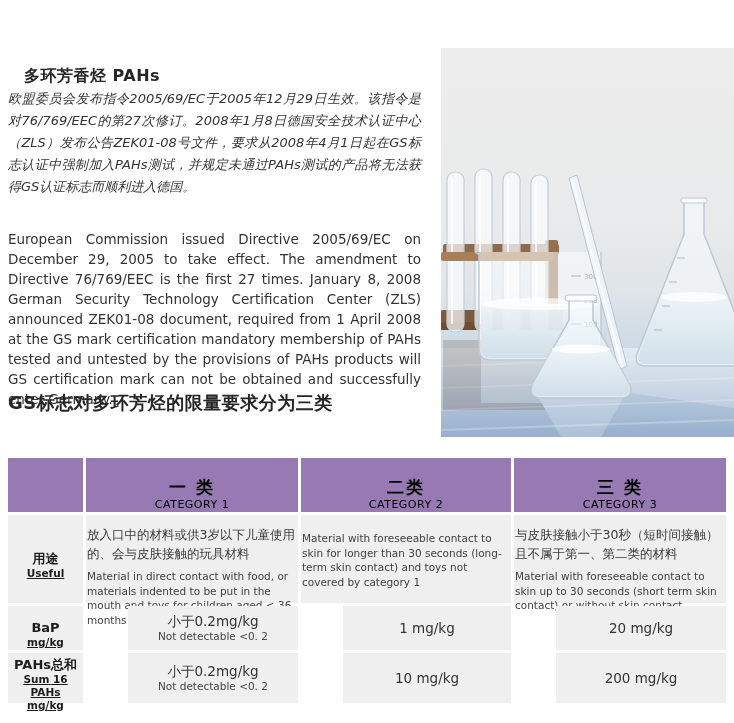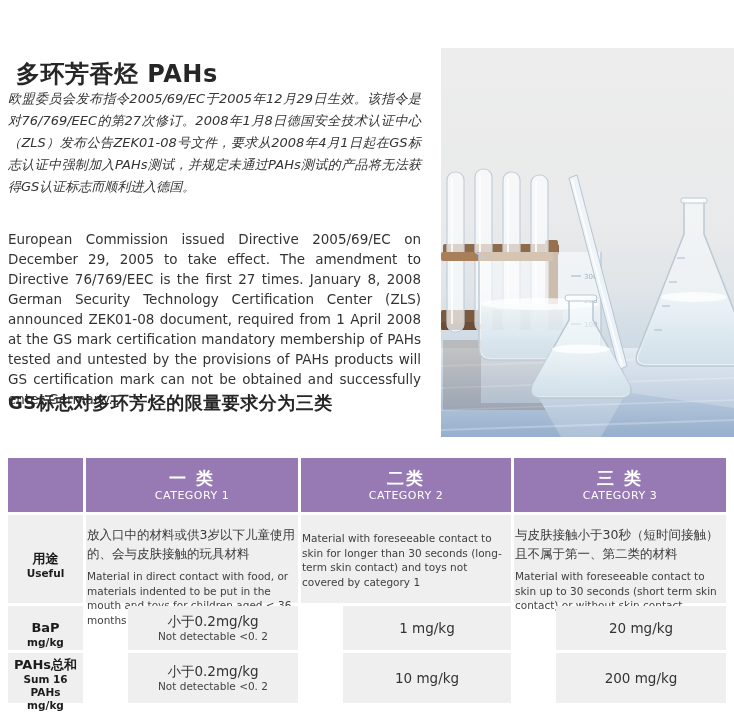--- a/index.html
+++ b/index.html
@@ -4,22 +4,22 @@
 <style>
   html,body{margin:0;padding:0;}
   body{
     width:734px;height:723px;position:relative;overflow:hidden;
     background:#ffffff;color:#333;
     font-family:"DejaVu Sans","Liberation Sans",sans-serif;
     -webkit-font-smoothing:antialiased;
   }
   .page{position:absolute;inset:0;}
   .title{
-    position:absolute;top:50px;left:8px;margin:8px;
-    font-size:24px;font-weight:bold;color:#262626;letter-spacing:.5px;
+    position:absolute;top:50px;left:8px;margin:16px;
+    font-size:16px;font-weight:bold;color:#262626;letter-spacing:.5px;
   }
   .para{position:absolute;left:8px;width:413px;margin:0;text-align:justify;color:#333;}
   .para.cn{top:88px;font-size:13px;line-height:22px;font-style:italic;}
   .para.en{top:229px;font-size:13.5px;line-height:20px;}
   .photo{
     position:absolute;left:441px;top:48px;width:293px;height:389px;overflow:hidden;
   }
   .photo svg{display:block;}
   .section-heading{
     position:absolute;top:391px;left:8px;margin:0;
@@ -27,31 +27,31 @@
   }
   .limits-table{
     position:absolute;top:458px;left:8px;width:718px;
     display:grid;
     grid-template-columns:75px 212px 210px 212px;
     grid-template-rows:54px 88px 44px 50px;
     gap:3px;
   }
   .cell{background:#efefef;}
   .cell.head{
-    background:#9779b3;color:#ffffff;
-    display:flex;flex-direction:column;align-items:center;justify-content:center;
+    background:#9779b3;color:#000000;
+    display:flex;flex-direction:column;align-items:center;justify-content:flex-end;
   }
   .head-title{font-size:17px;font-weight:bold;letter-spacing:2px;line-height:20px;}
   .head-sub{font-size:11px;font-weight:normal;letter-spacing:.5px;line-height:14px;margin-top:1px;}
   .cell.rowlabel{
     display:flex;flex-direction:column;align-items:center;justify-content:center;
     text-align:center;color:#1c1c1c;
   }
   .label-cn{font-size:13px;font-weight:bold;line-height:16px;margin-top:12px;}
-  .label-en{font-size:10.5px;font-weight:bold;line-height:13px;}
+  .label-en{font-size:10.5px;font-weight:bold;line-height:13px;text-decoration:underline;}
   .cell.detail{padding:10px 1px 8px;box-sizing:border-box;}
   .detail-cn{font-size:12.5px;line-height:19px;color:#3a3a3a;}
   .detail-en{font-size:10.5px;line-height:14.5px;color:#404040;margin-top:6px;}
   .cell.value{
     display:flex;flex-direction:column;align-items:center;justify-content:center;
     text-align:center;color:#333;margin-left:42px;
   }
   .value-main{font-size:13.5px;line-height:17px;}
   .value-sub{font-size:10.5px;line-height:13px;color:#444;}
 </style>

